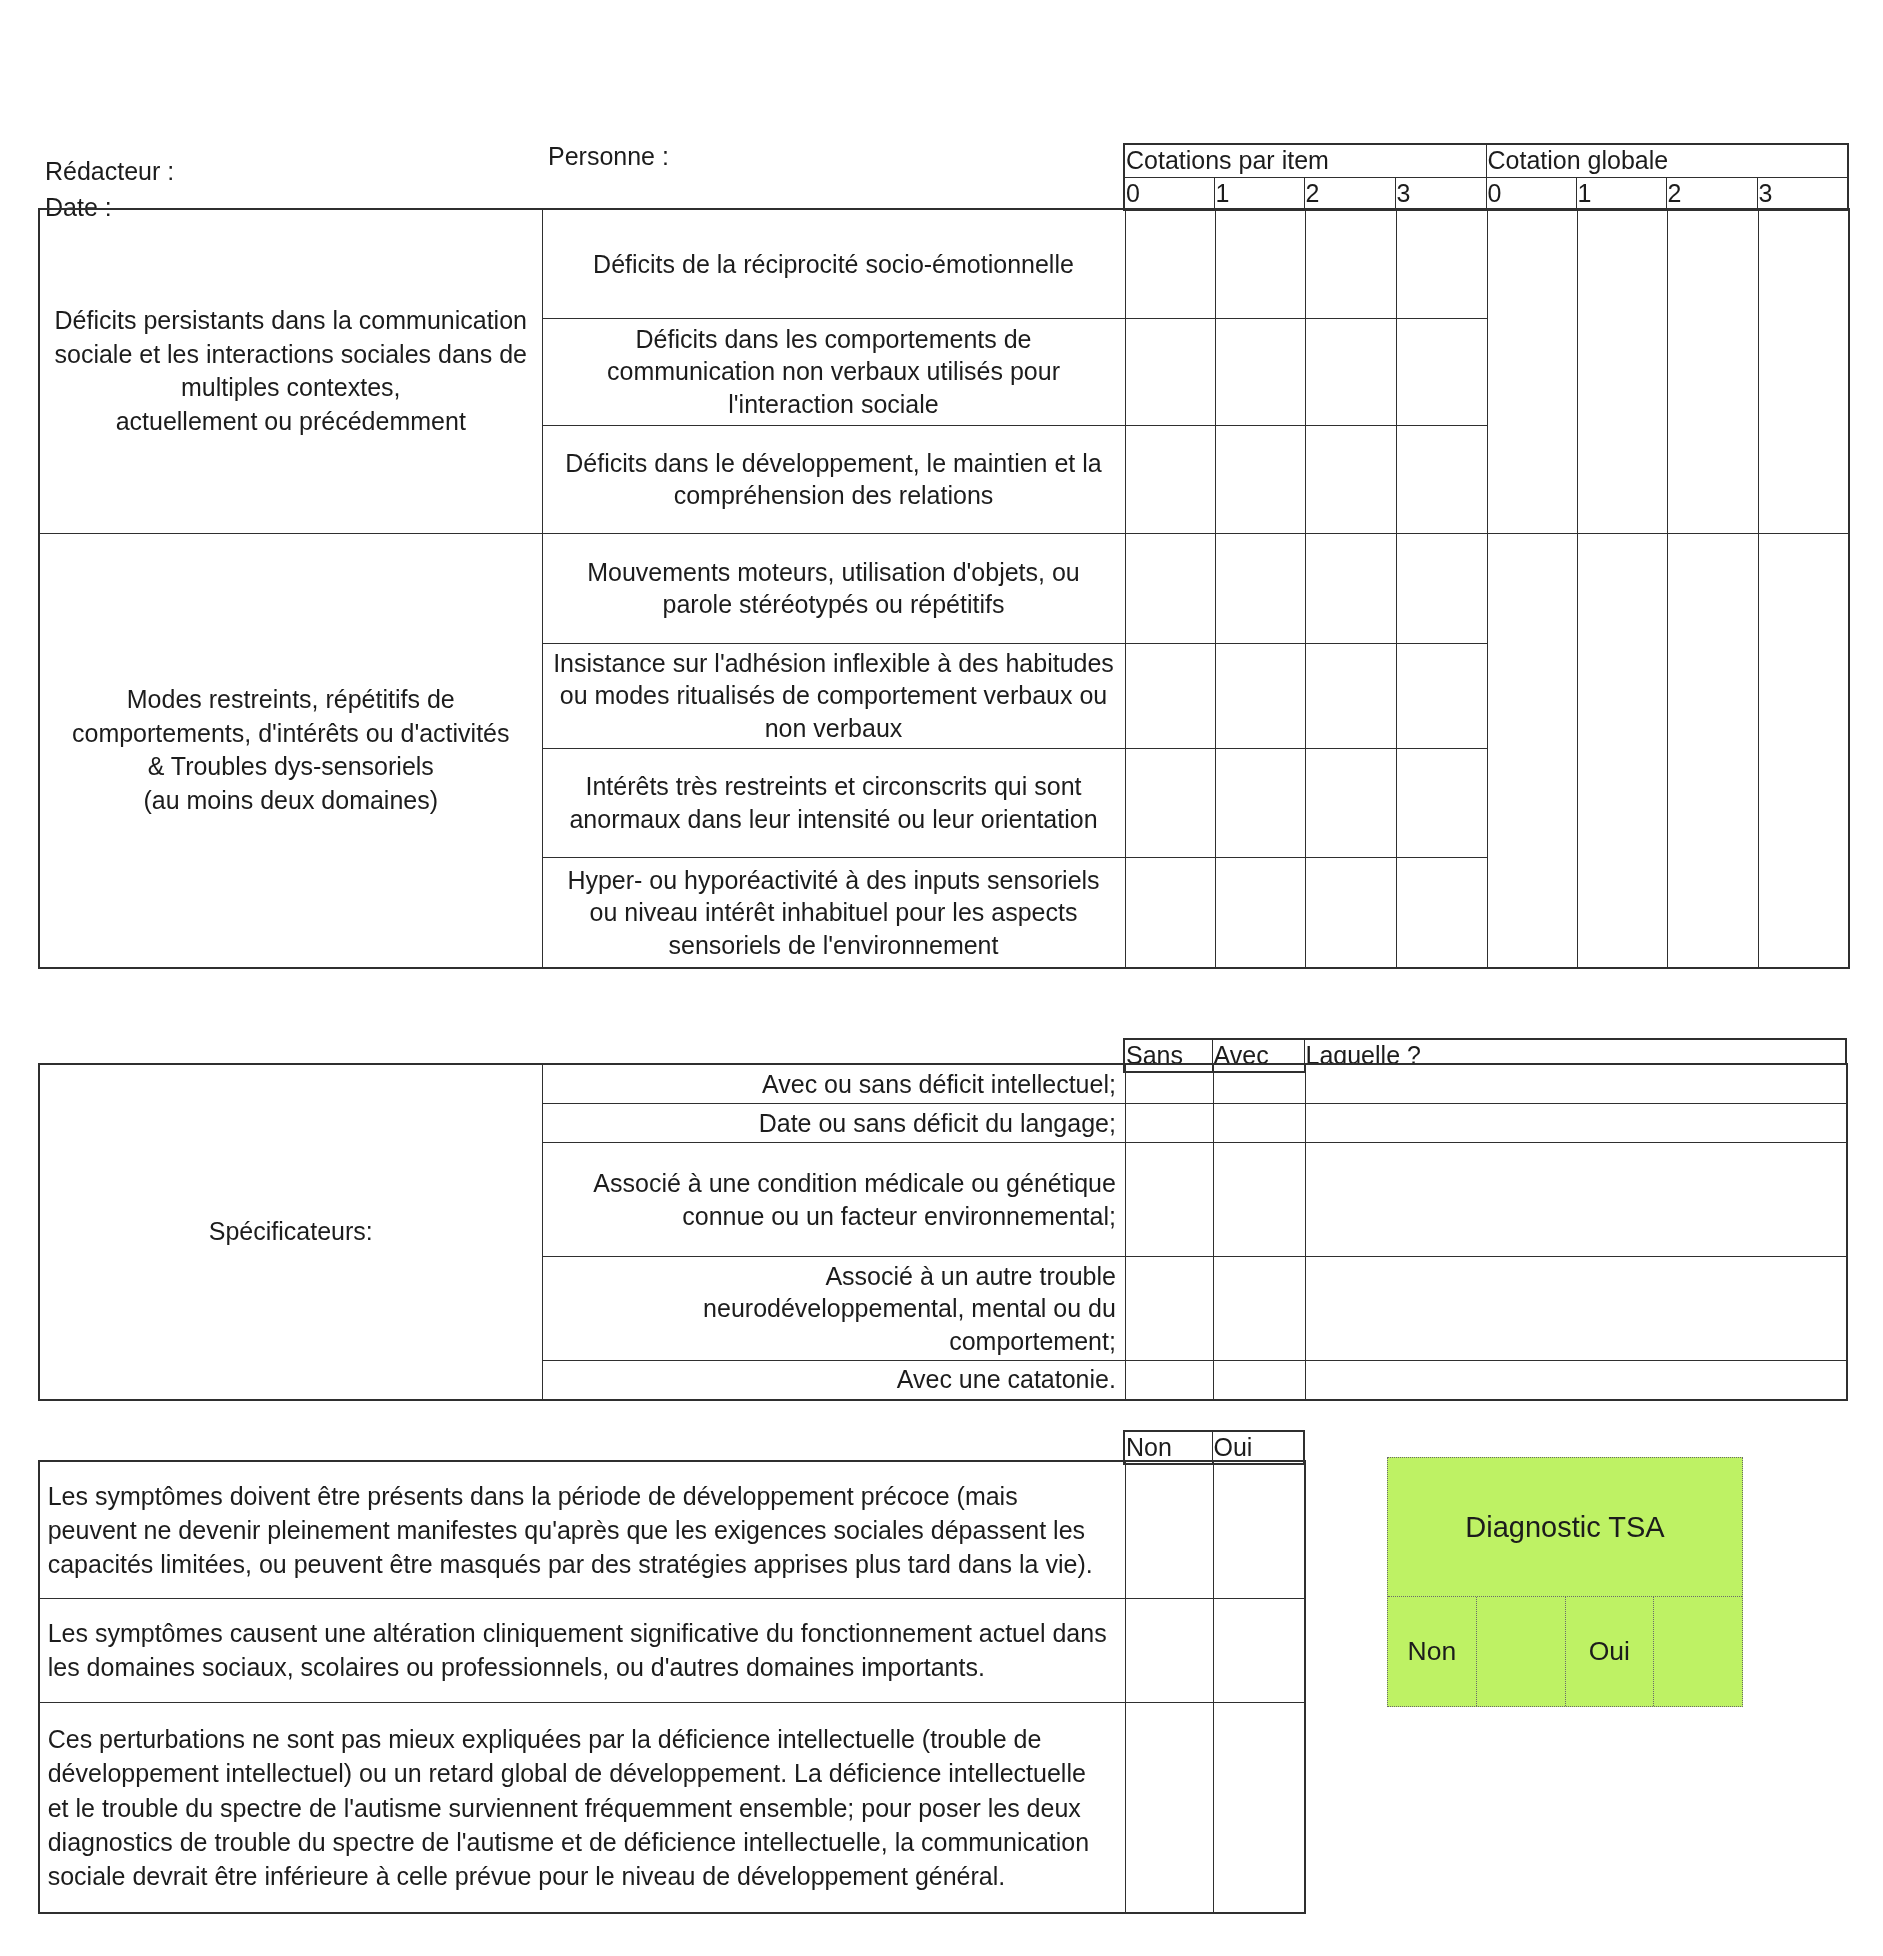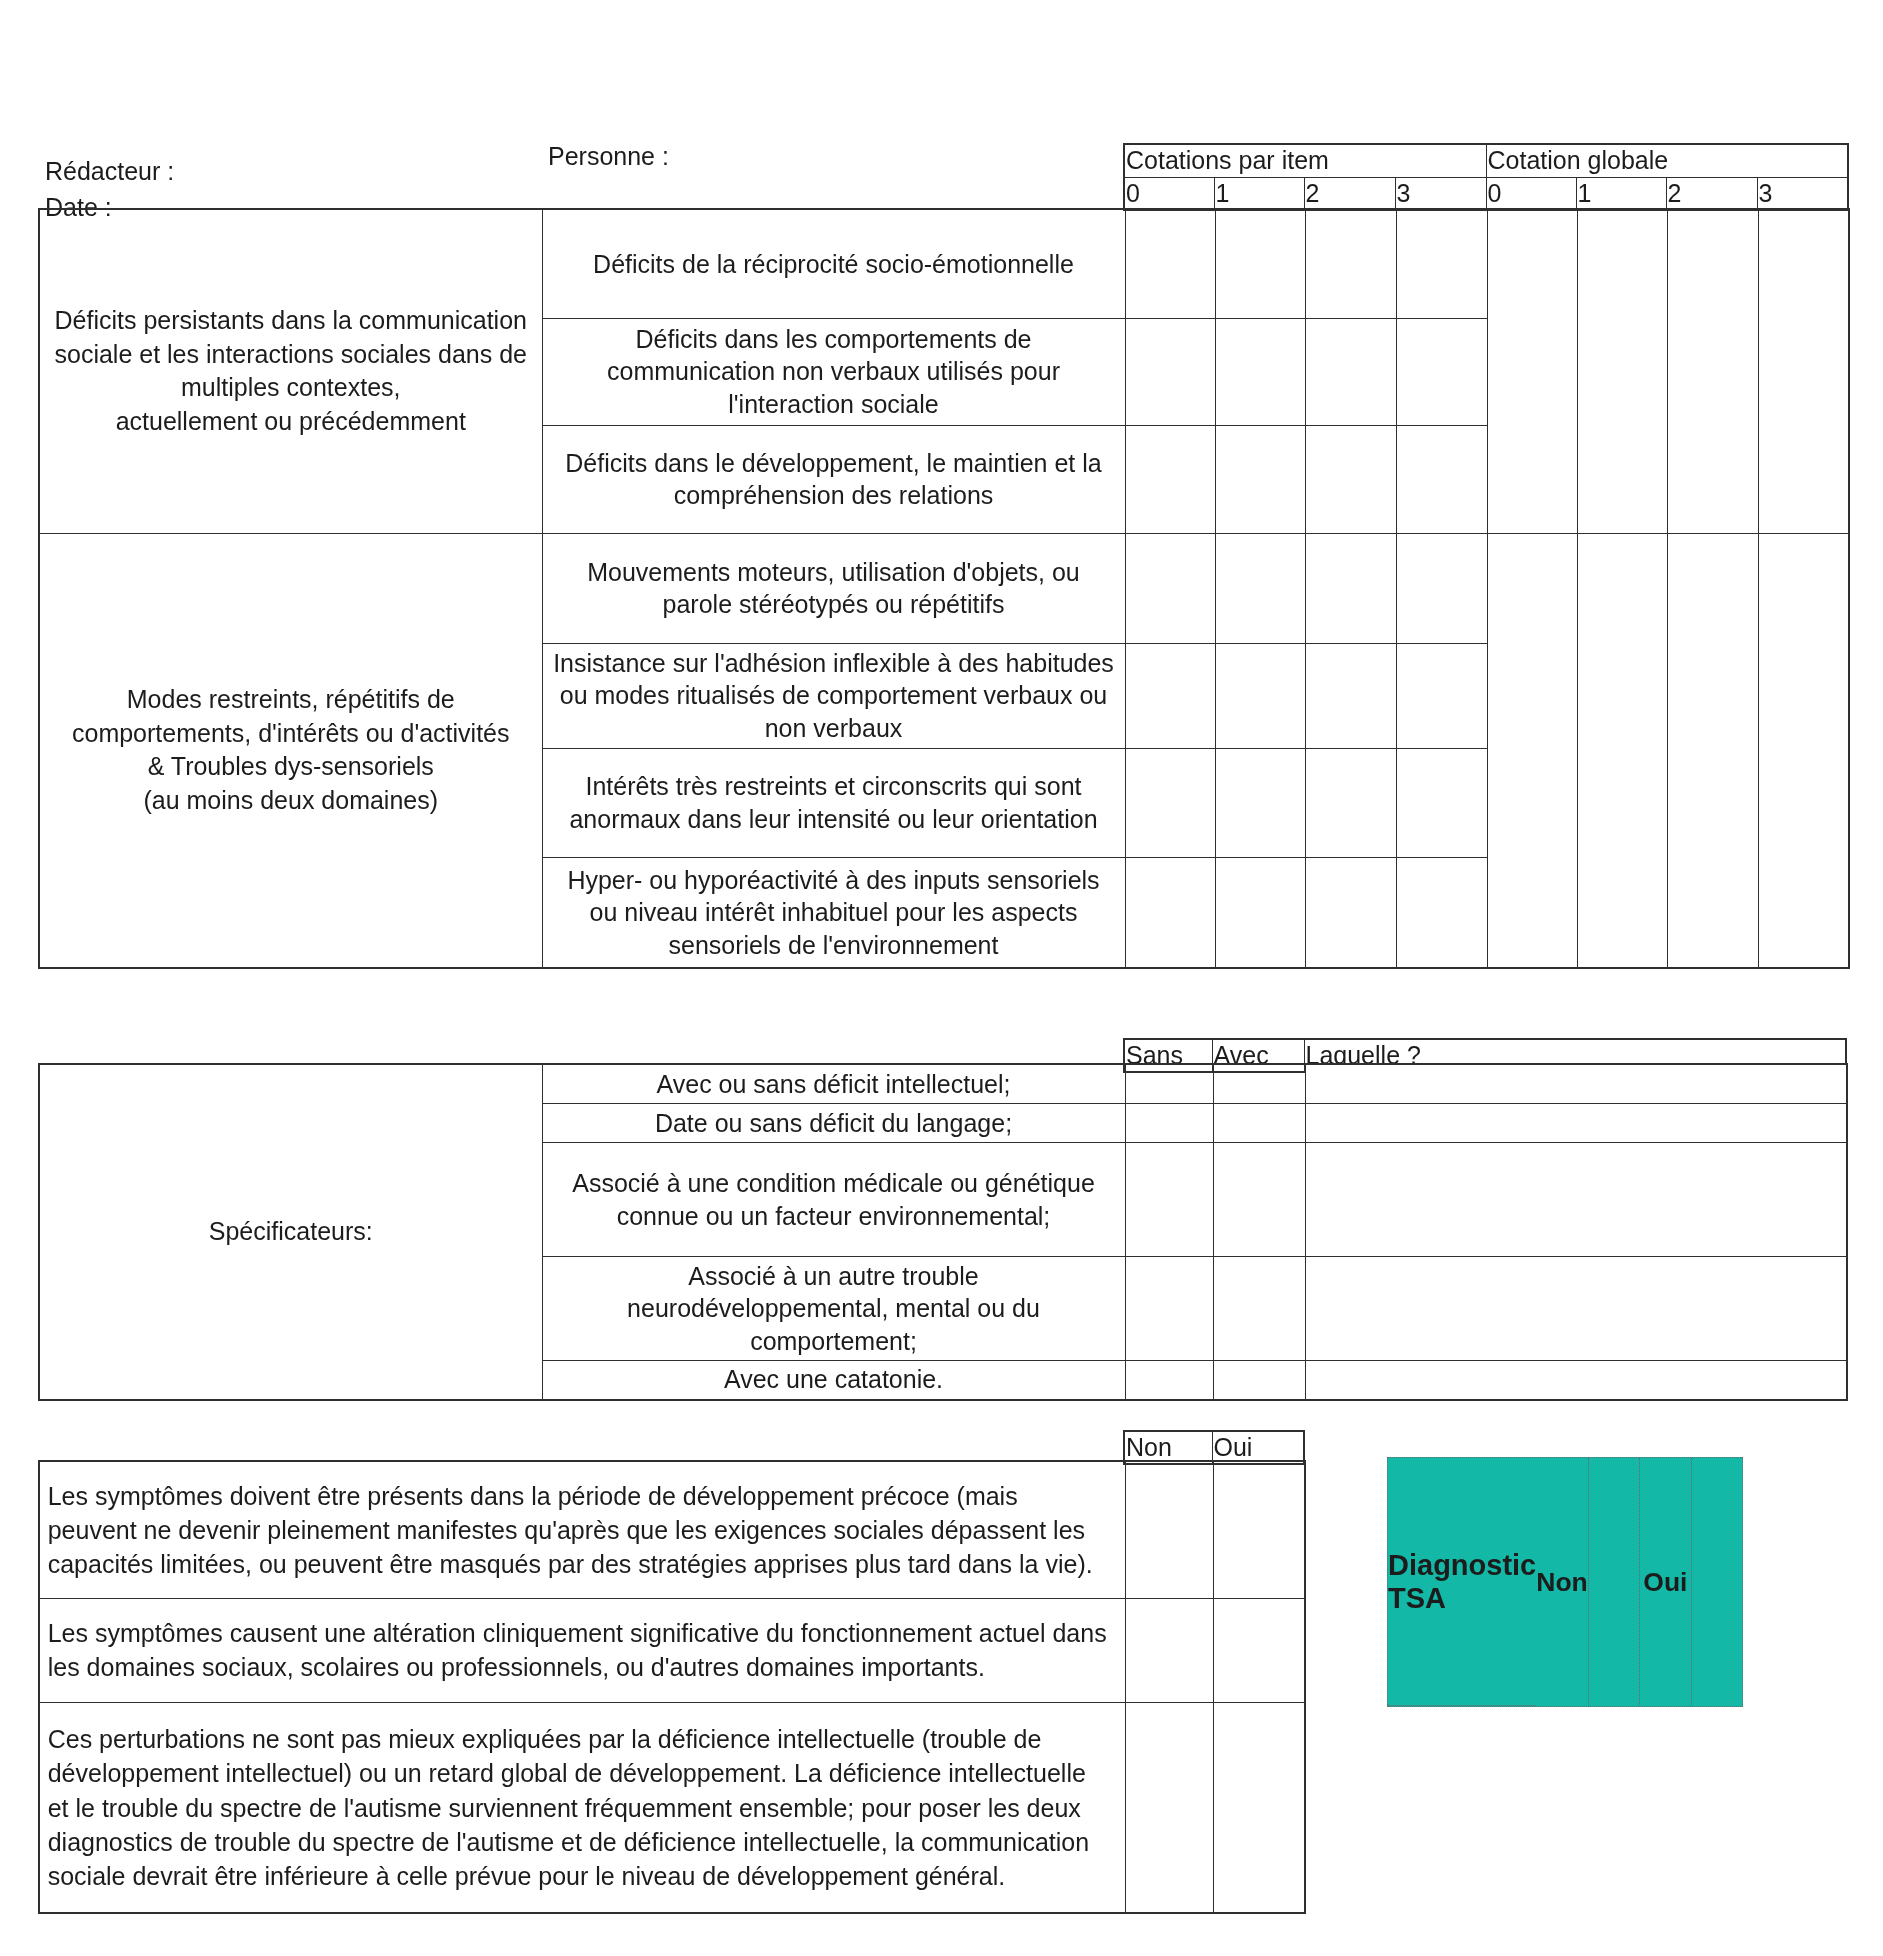--- a/index.html
+++ b/index.html
@@ -12,31 +12,30 @@
 
   table.grid { border-collapse:collapse; table-layout:fixed; }
   table.grid td { border:1.7px solid #2f2f2f; font-size:25px; vertical-align:middle; overflow:visible; }
   table.outer3 { border:2.6px solid #2f2f2f; }
 
   td.hdrc  { text-align:left; }
   td.cat   { text-align:center; white-space:pre-line; line-height:1.35; padding:5.1px 10.3px; }
   td.crit  { text-align:center; line-height:1.3; padding:3.4px 10.3px; }
   td.cb    { text-align:center; padding:0; }
   td.spec-title { text-align:center; font-size:33px; }
-  td.leftc { text-align:center; padding:2.6px 8.6px; line-height:1.3; }
+  td.leftc { text-align:right; padding:2.6px 8.6px; line-height:1.3; }
   td.pre   { white-space:pre-line; }
   td.para  { text-align:left; vertical-align:top; padding:2.6px 13.7px 1.7px 7.7px; line-height:1.372; }
   td.fill  { background:#ffffff; }
 
   .spin { width:38px; height:38px; display:inline-block; vertical-align:middle; }
 
   .diag-box {
-    border:1.7px dotted #6a6a6a; display:flex; flex-direction:row;
-    background:#14b8a6;
-    font-weight:bold;
+    border:1.7px dotted #6a6a6a; display:flex; flex-direction:column;
+    background:#bef264;
   }
   .diag-title {
     flex:0 0 138px; display:flex; align-items:center; justify-content:center;
     font-size:29px; border-bottom:1.7px dotted #6a6a6a;
   }
   .diag-row { flex:1; display:flex; }
   .diag-cell {
     flex:1 1 0; display:flex; align-items:center; justify-content:center;
     font-size:26.5px;
   }

